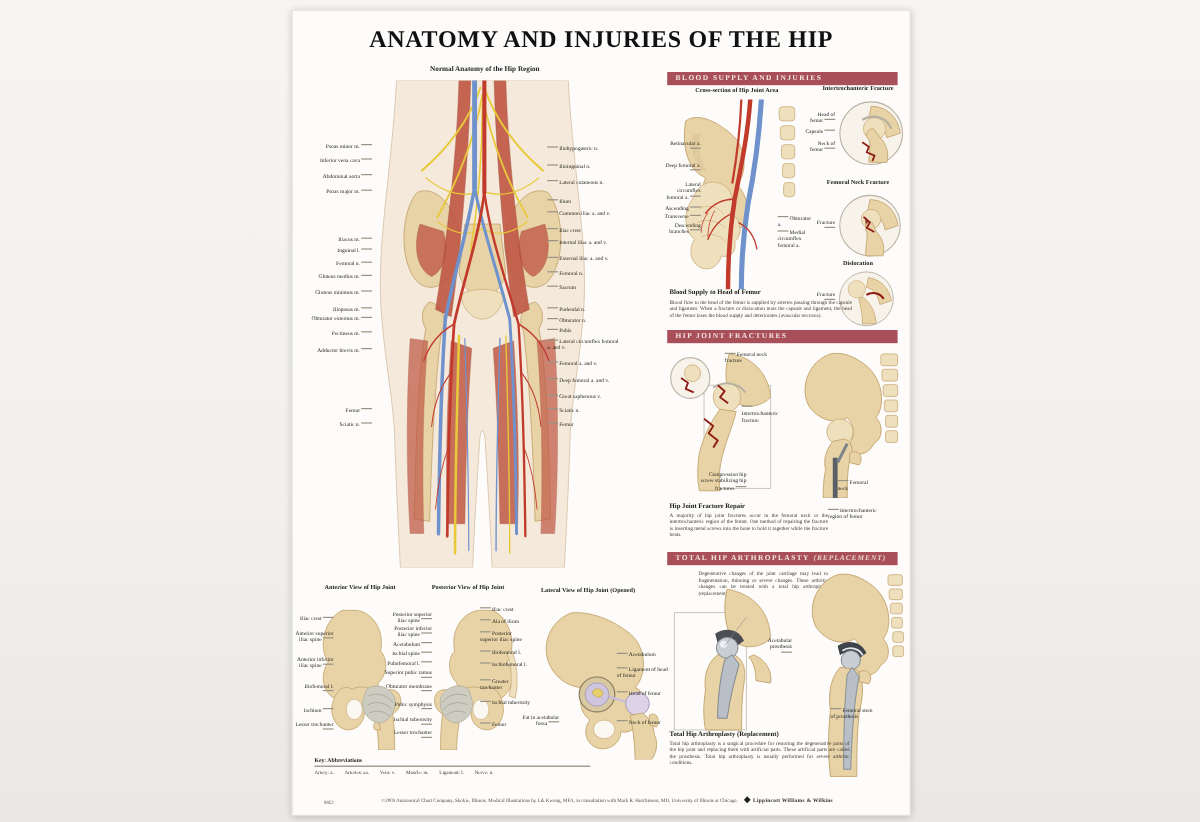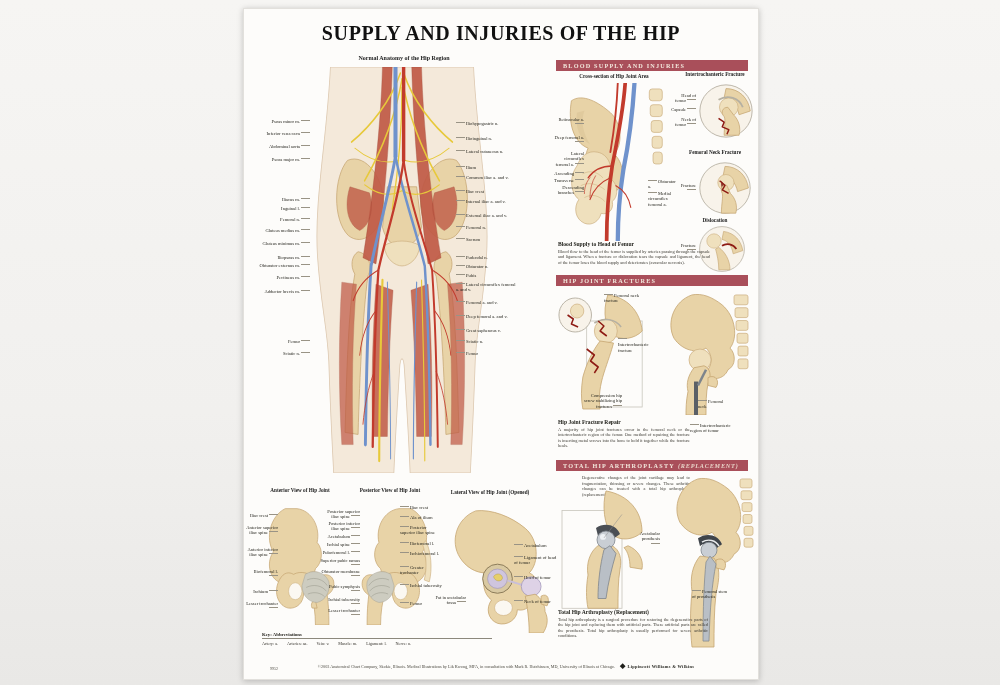--- a/index.html
+++ b/index.html
@@ -36,21 +36,21 @@
   .frac{stroke:#8e1b14;fill:none;stroke-width:1.6;stroke-linejoin:round;}
   .ring{fill:#f8f3ea;stroke:#b9b3a6;stroke-width:1;}
   .frame{fill:none;stroke:#c6c4ba;stroke-width:.8;}
 </style>
 </head>
 <body>
 
 <div class="stage">
 <div class="poster">
 
-  <div class="poster-title">SUPPLY AND INJURIES OF THE HIP</div>
+  <div class="poster-title">ANATOMY AND INJURIES OF THE HIP</div>
 
   <div class="ft" style="left:60px;top:46px;width:200px;font-size:6px;">Normal Anatomy of the Hip Region</div>
 
   <div class="abs" style="left:2px;top:56px;width:312px;height:414px;">
     <svg style="position:absolute;left:34px;top:2px;" width="244" height="406" viewBox="0 0 300 400" preserveAspectRatio="none">
       <path class="skin" d="M62,0 C58,70 42,130 46,185 C50,235 58,255 60,290 C62,340 64,370 66,400 L140,400 C142,360 145,325 147,298 C148,284 152,284 153,298 C155,325 158,360 160,400 L234,400 C236,370 238,340 240,290 C242,255 250,235 254,185 C258,130 242,70 238,0 Z"></path>
       <path class="bone" d="M83,92 C66,108 64,150 84,166 C101,177 123,164 127,138 C130,112 106,84 83,92 Z"></path>
       <path class="bone" d="M217,92 C234,108 236,150 216,166 C199,177 177,164 173,138 C170,112 194,84 217,92 Z"></path>
       <path class="bone" d="M132,118 L168,118 L174,158 C166,184 134,184 126,158 Z"></path>
       <path class="bone" d="M96,182 C88,186 86,196 92,204 C84,240 82,300 80,360 L96,362 C98,300 102,244 108,206 C114,198 110,184 96,182 Z"></path>

